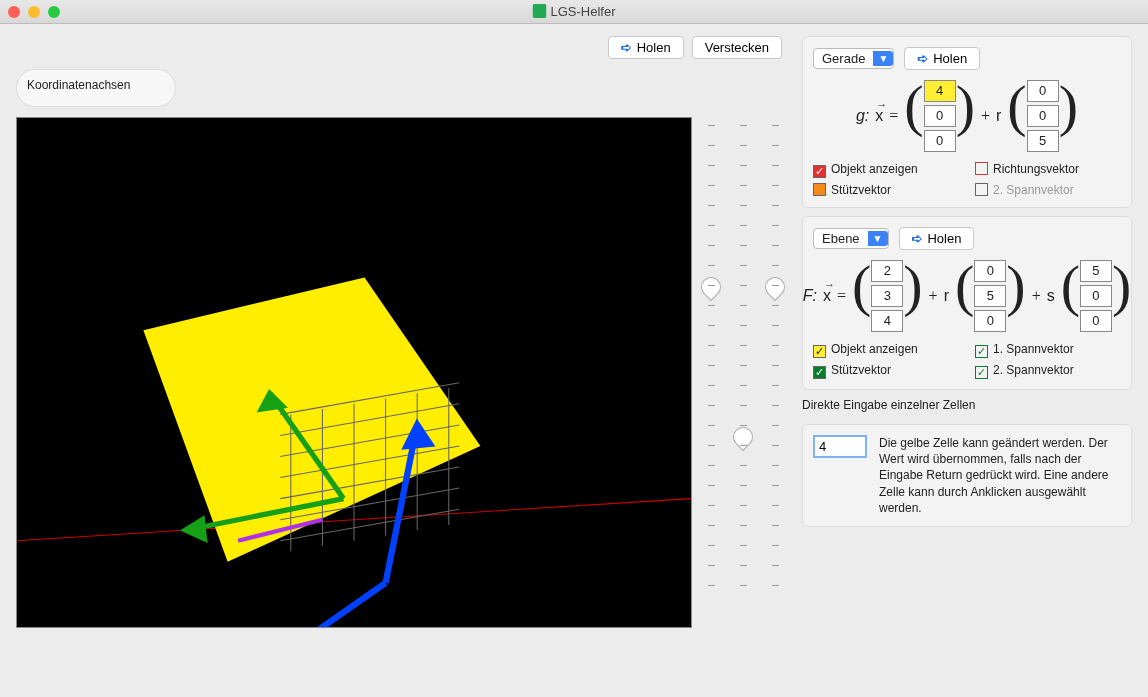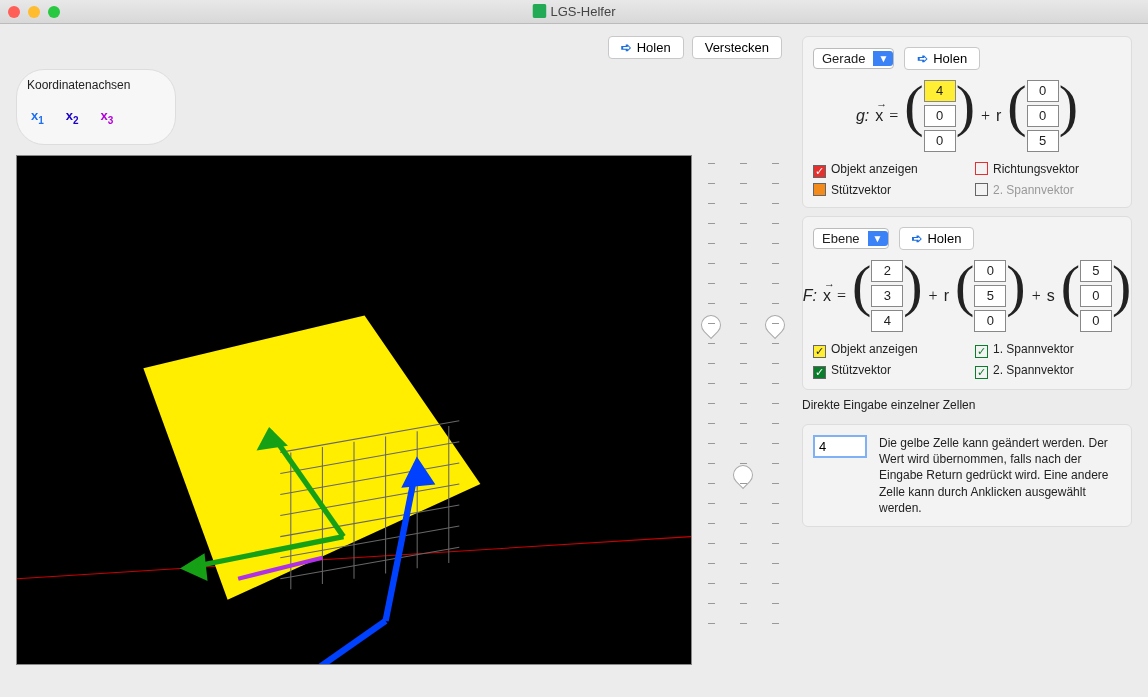--- a/index.html
+++ b/index.html
@@ -95,25 +95,20 @@
           <span>Holen</span>
         </button>
       <button class="btn">
           <span>Verstecken</span>
         </button>
     </div>
 
     <div class="controlsrow">
       <div class="panel" style="width:160px;border-radius:28px;">
         <div class="section-label">Koordinatenachsen</div>
-        <div class="axes">
-          <span class="ax1"><span>x</span><span class="sub">1</span></span>
-          <span class="ax2"><span>x</span><span class="sub">2</span></span>
-          <span class="ax3"><span>x</span><span class="sub">3</span></span>
-        </div>
       </div>
     </div>
 
     <div class="vizrow">
       <div class="viz">
         <svg viewBox="0 0 640 480">
           <line x1="0" y1="400" x2="640" y2="360" stroke="#cc0000" stroke-width="1"></line>
           <polygon points="120,200 330,150 440,310 200,420" fill="#ffee00"></polygon>
           <g stroke="#666" stroke-width="1" fill="none">
             <path d="M250 280 L420 250 M250 300 L420 270 M250 320 L420 290 M250 340 L420 310 M250 360 L420 330 M250 380 L420 350 M250 400 L420 370"></path>

